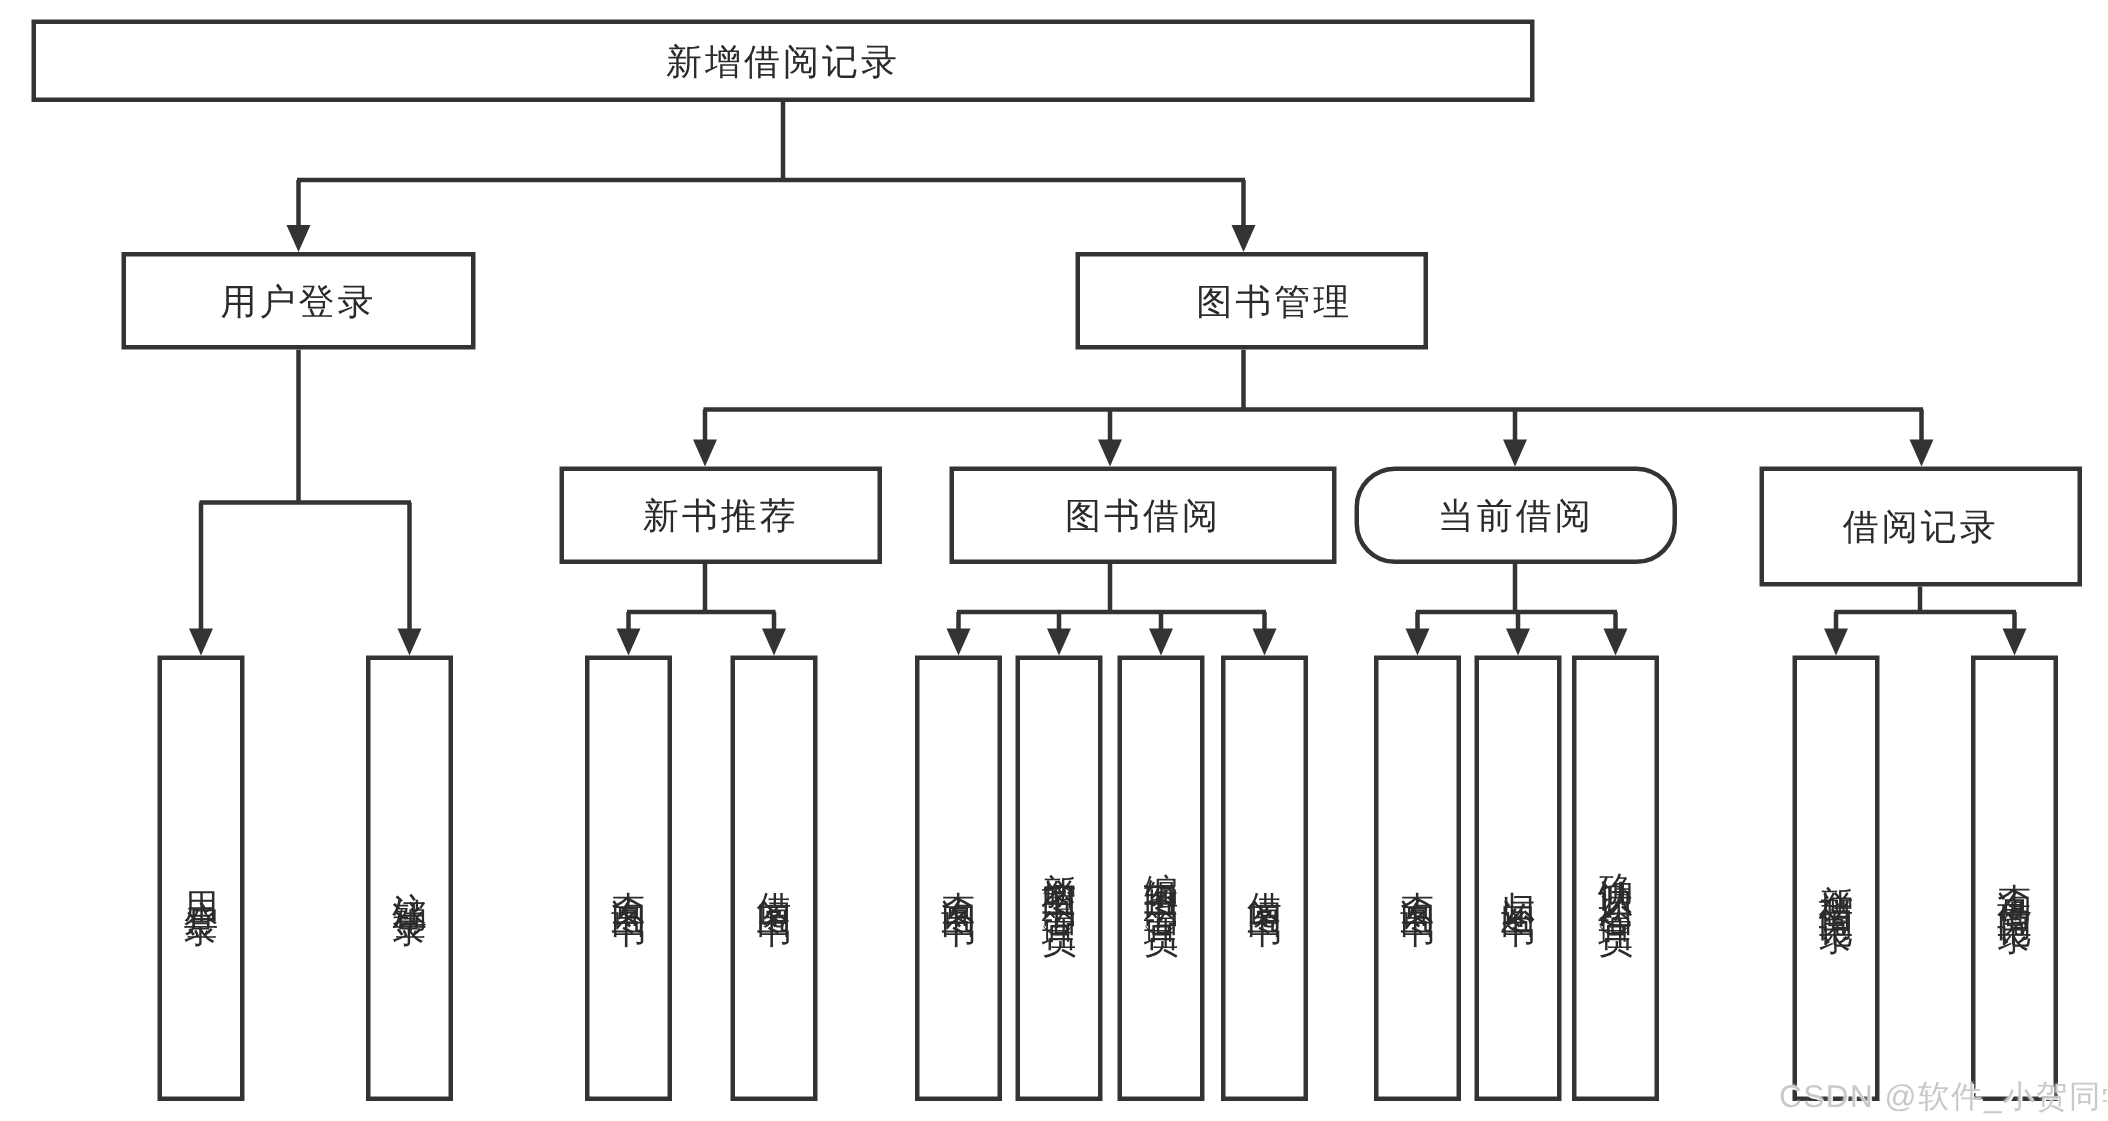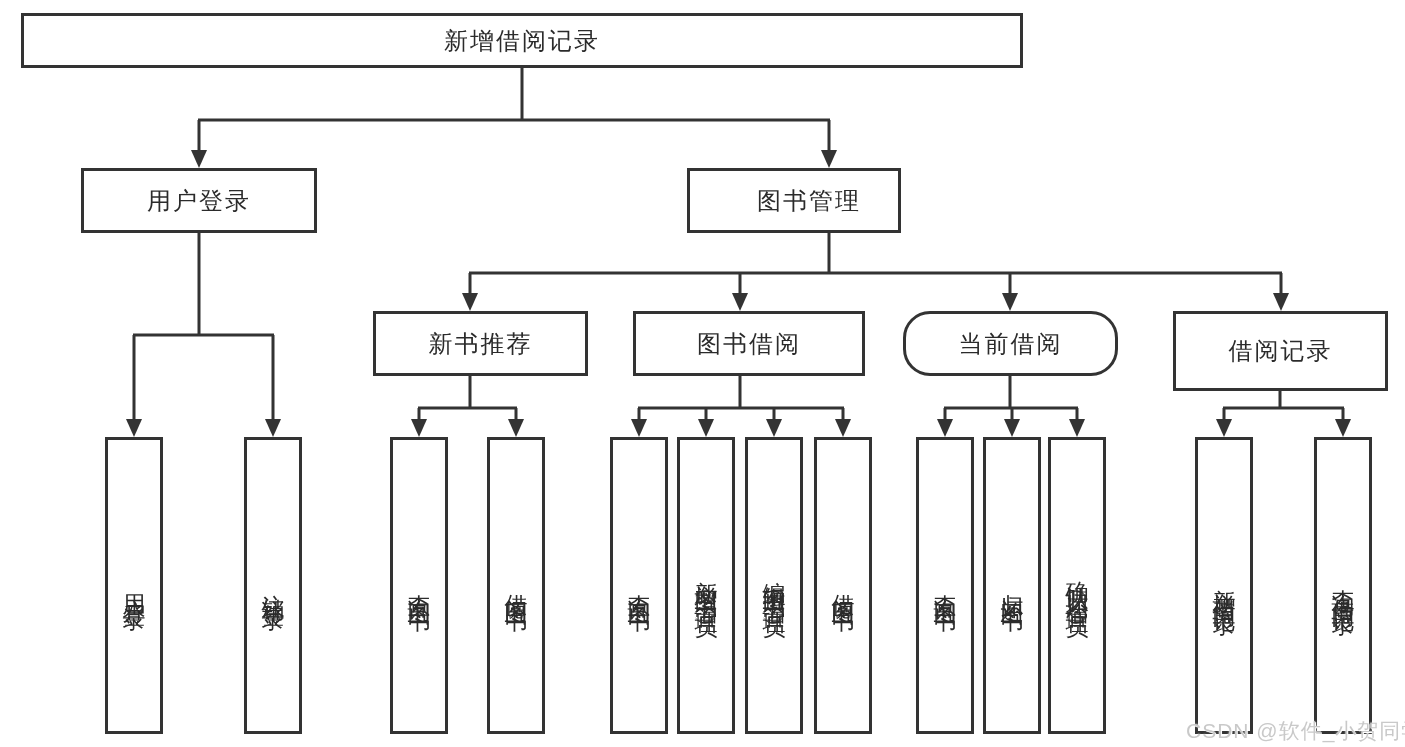--- a/index.html
+++ b/index.html
@@ -99,28 +99,28 @@
     </g>
   </svg>
 
   <div class="hnode" style="left:21px;top:13px;width:1002px;height:55px;">
     <span>新增借阅记录</span>
   </div>
 
   <div class="hnode" style="left:81px;top:168px;width:236px;height:65px;">
     <span>用户登录</span>
   </div>
-  <div class="hnode" style="left:687px;top:168px;width:214px;height:65px;padding-left:30px;">
+  <div class="hnode" style="left:717px;top:168px;width:235px;height:65px;padding-left:30px;">
     <span>图书管理</span>
   </div>
 
   <div class="hnode" style="left:373px;top:311px;width:215px;height:65px;">
     <span>新书推荐</span>
   </div>
-  <div class="hnode" style="left:633px;top:311px;width:232px;height:65px;">
+  <div class="hnode" style="left:633px;top:311px;width:258px;height:65px;">
     <span>图书借阅</span>
   </div>
   <div class="hnode" style="left:903px;top:311px;width:215px;height:65px;border-radius:27px;">
     <span>当前借阅</span>
   </div>
   <div class="hnode" style="left:1173px;top:311px;width:215px;height:80px;">
     <span>借阅记录</span>
   </div>
 
   <div class="vnode" style="left:105px;">

